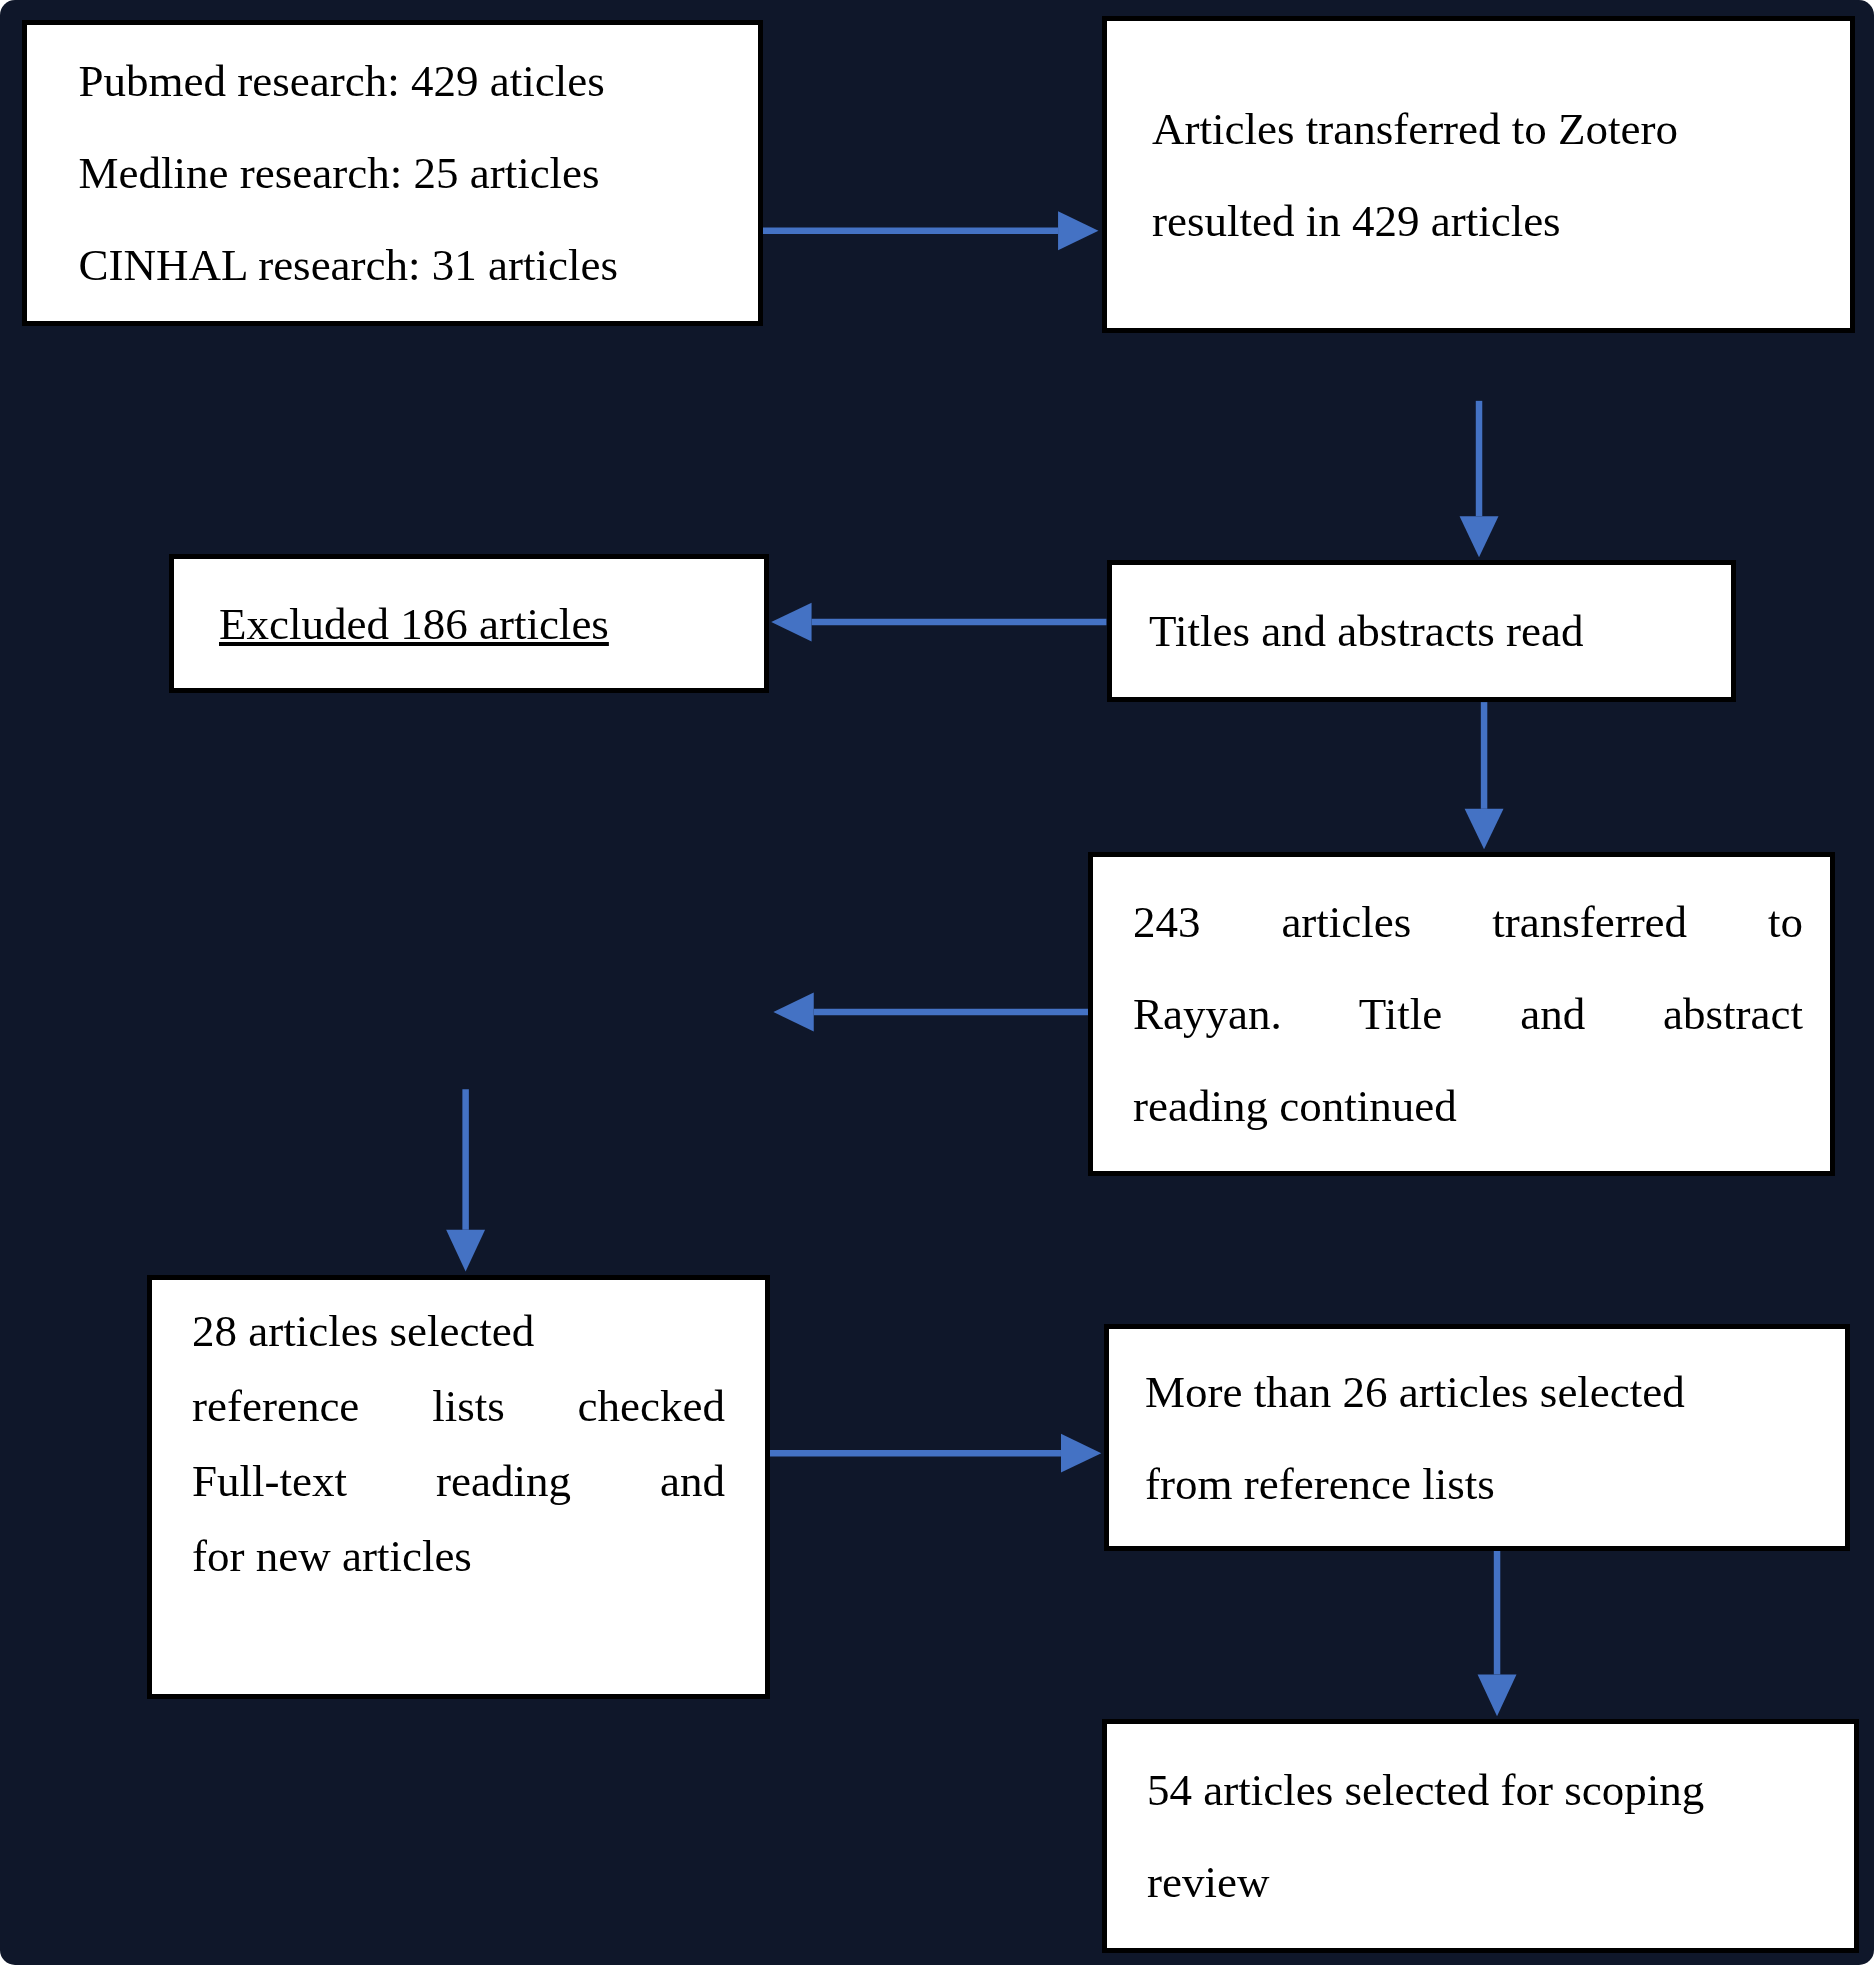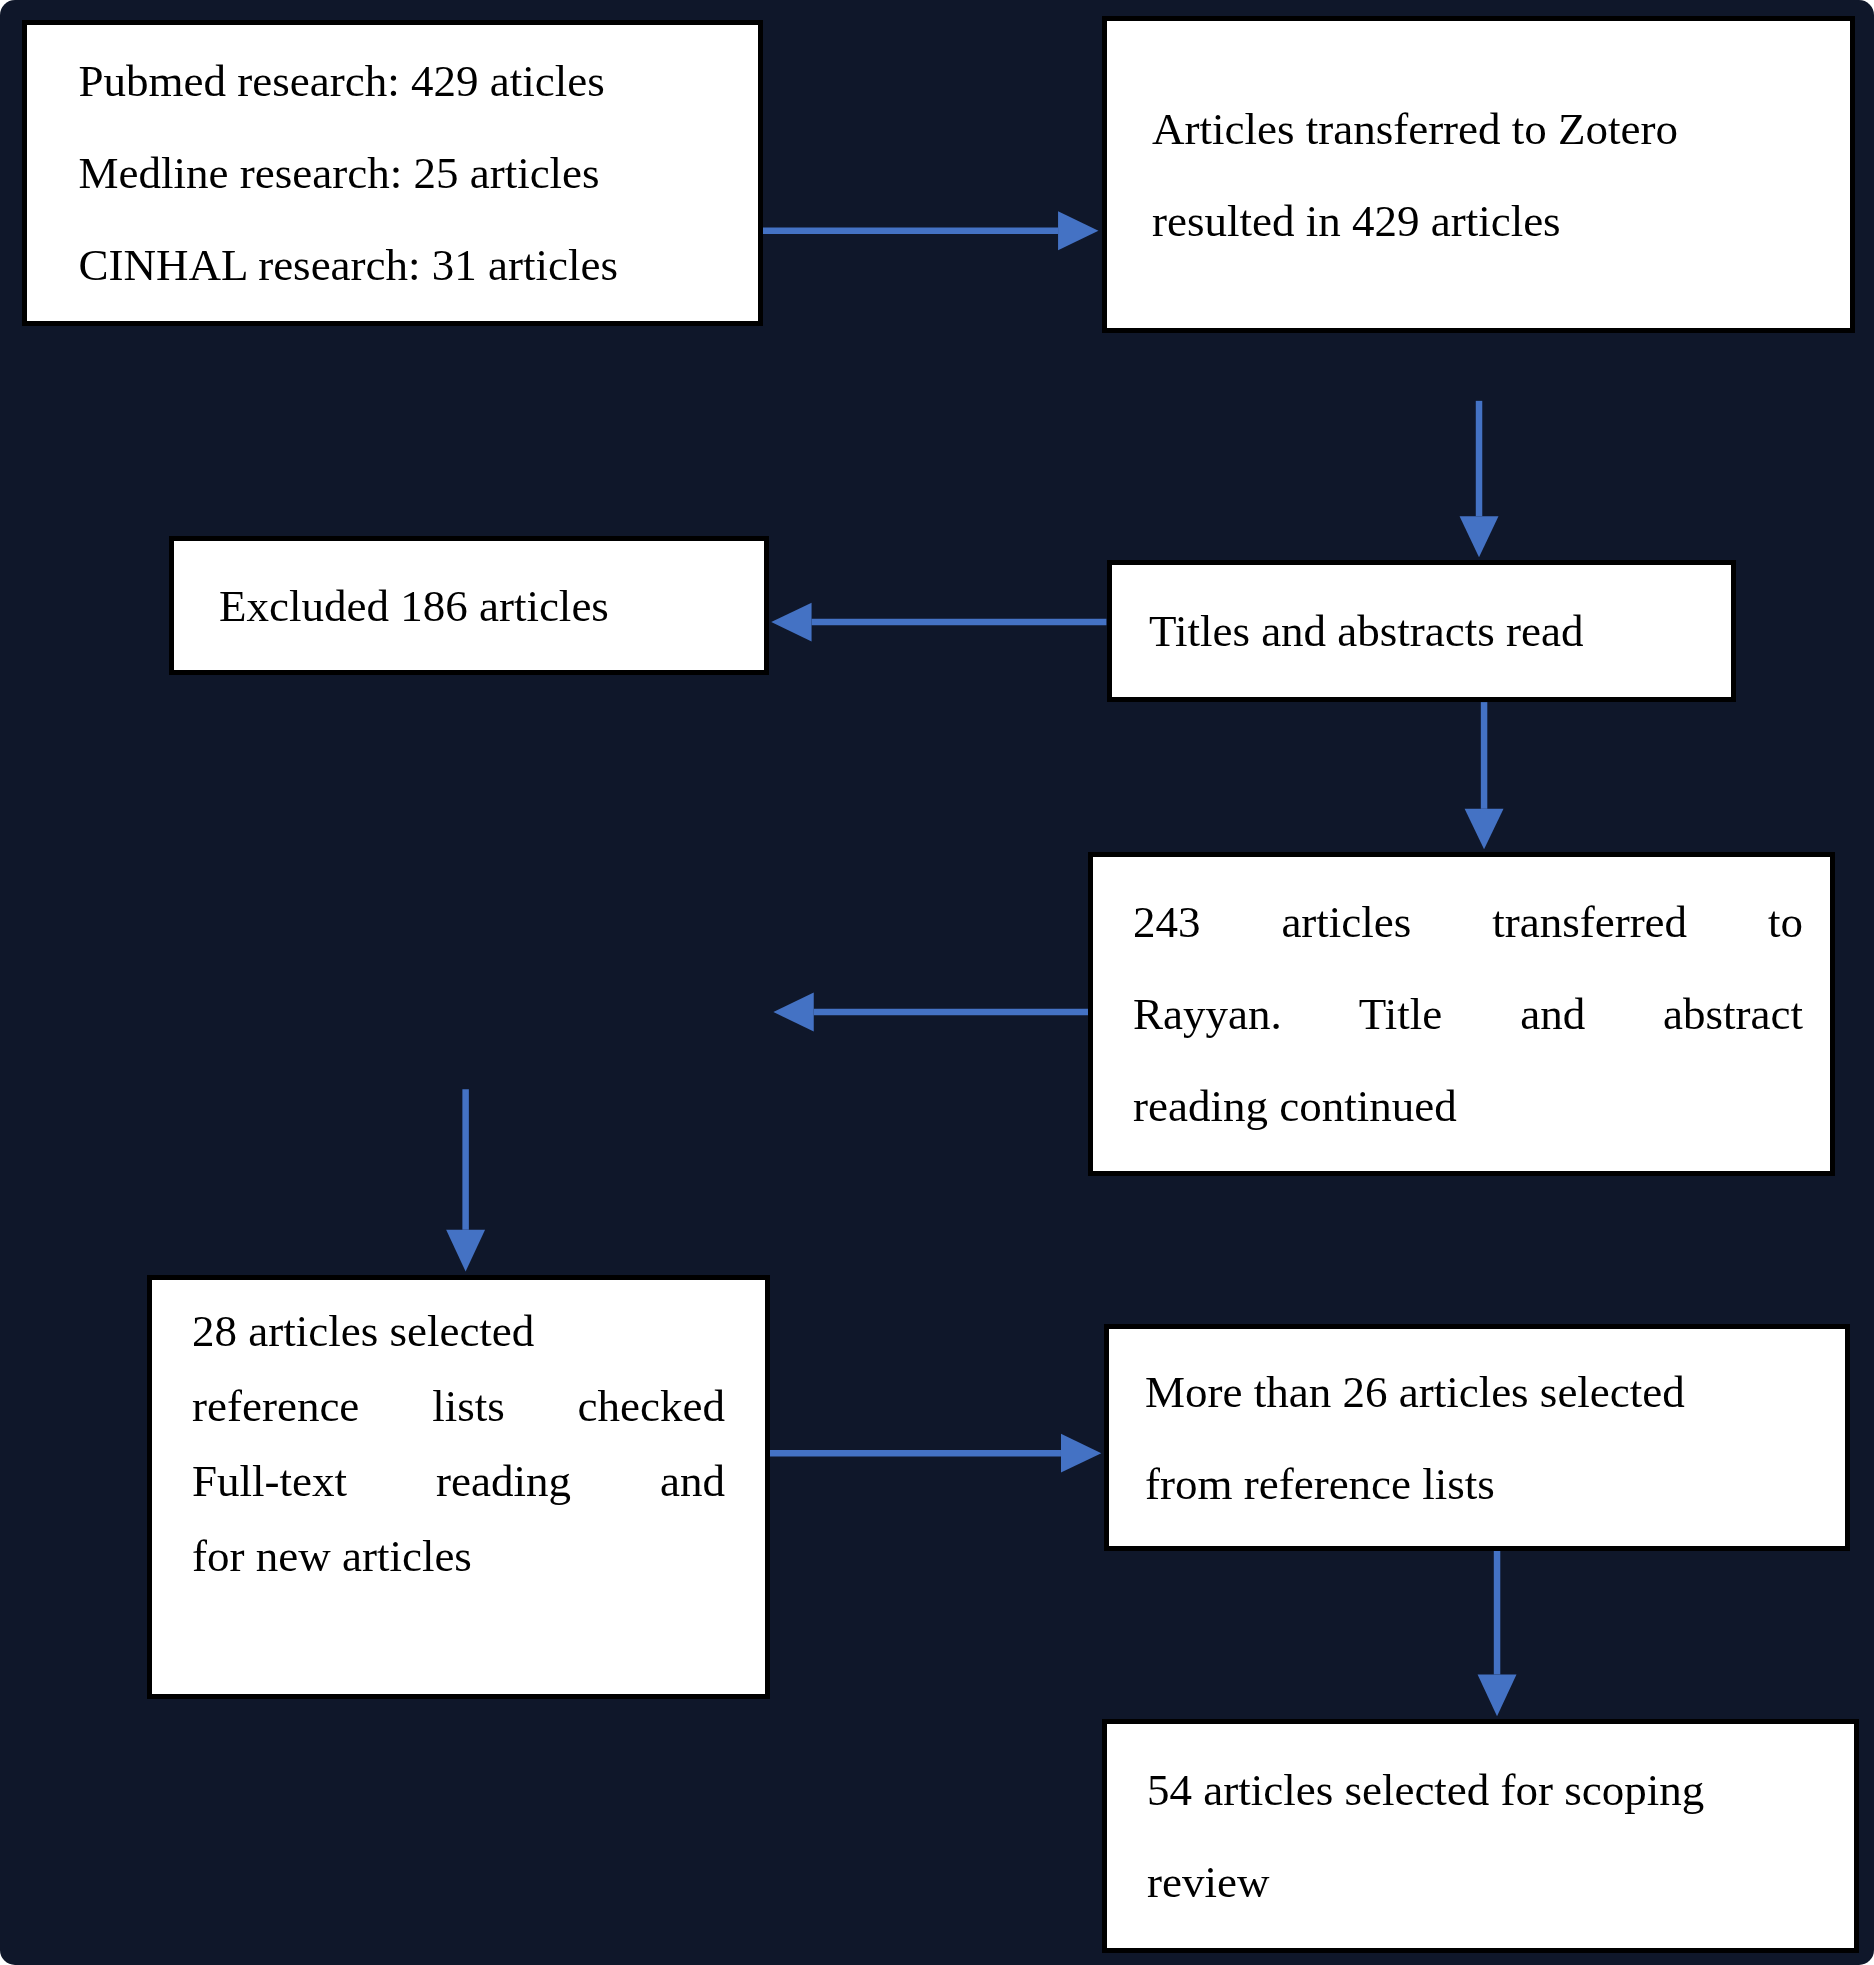--- a/index.html
+++ b/index.html
@@ -20,21 +20,21 @@
     border:5.8px solid #000000;
     background:#ffffff;
     display:flex; flex-direction:column; justify-content:center;
     padding:0 32px 0 45px;
   }
   .ln { line-height:92px; white-space:nowrap; }
   .ln.just { white-space:normal; text-align:justify; text-align-last:justify; }
 
   .b-source   { left:21.6px;   top:20px;   width:741px; height:306px; padding-left:52px; }
   .b-zotero   { left:1102px; top:16px;   width:753px; height:317px; }
-  .b-excl186  { left:169px;  top:536px;  width:600px;  height:139px; }
+  .b-excl186  { left:169px;  top:554px;  width:600px;  height:139px;text-decoration:underline; }
   .b-titles   { left:1107px; top:560px;  width:629px;  height:142px; padding-left:37px; }
   .b-rayyan   { left:1088px; top:852px; width:747px; height:324px; padding:0 27px 0 40px; }
   .b-excl215  { left:204px;  top:948px; width:567px;  height:141px; }
   .b-fulltext { left:147px;  top:1275px; width:623px;  height:424px; padding:0 40px 87px 40px; }
   .b-fulltext .ln { line-height:75px; }
   .b-reflists { left:1104px; top:1324px; width:746px; height:227px; padding-left:36px;justify-content:center; }
   .b-scoping  { left:1102px; top:1719px; width:757px; height:234px; padding:0 8px 0 40px; }
 </style>
 </head>
 <body>

